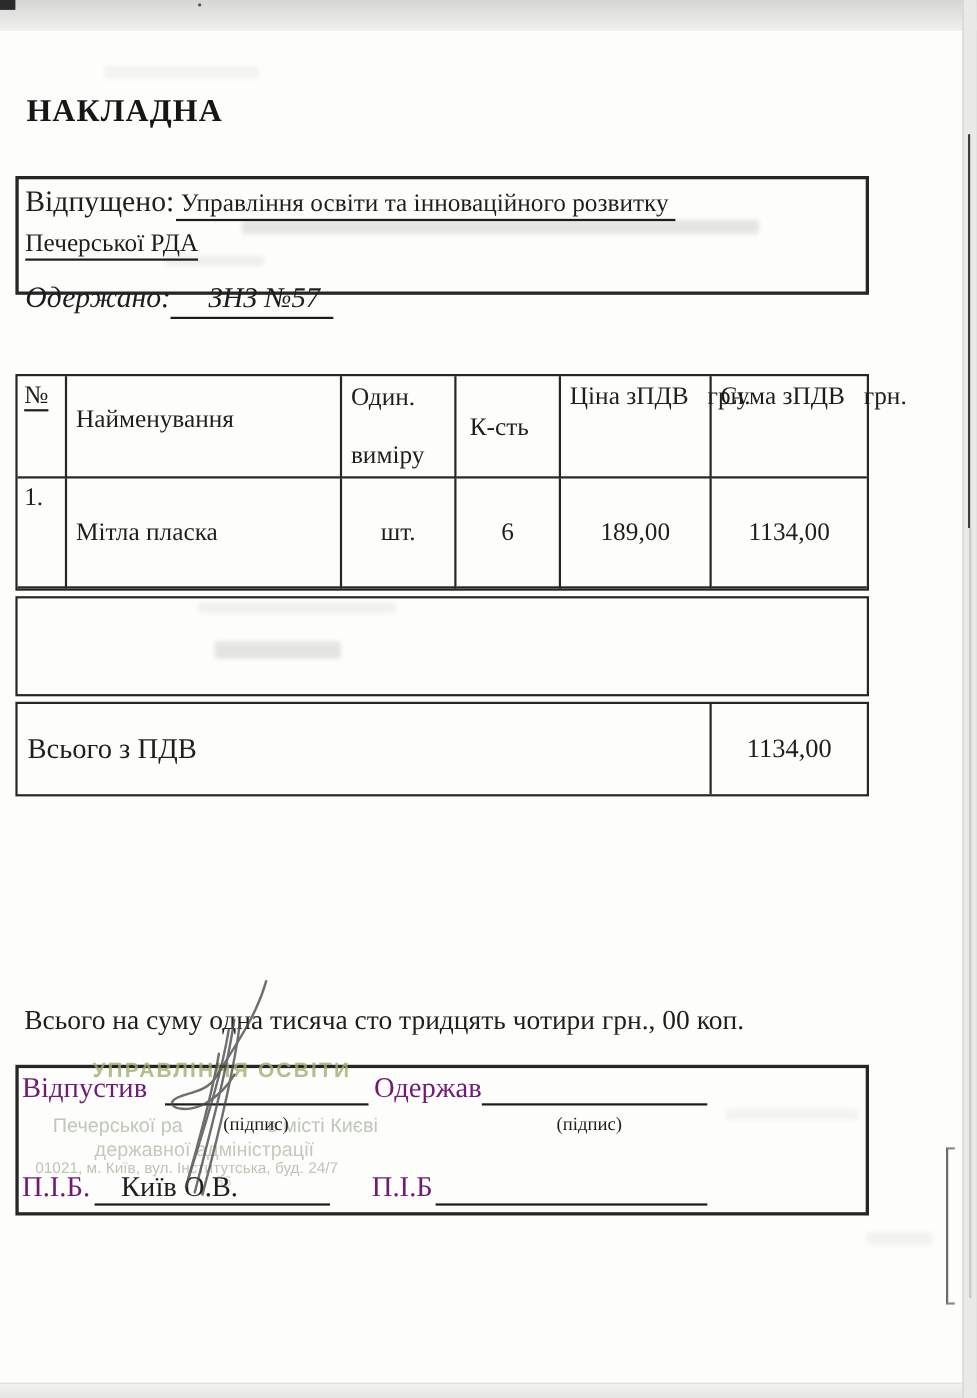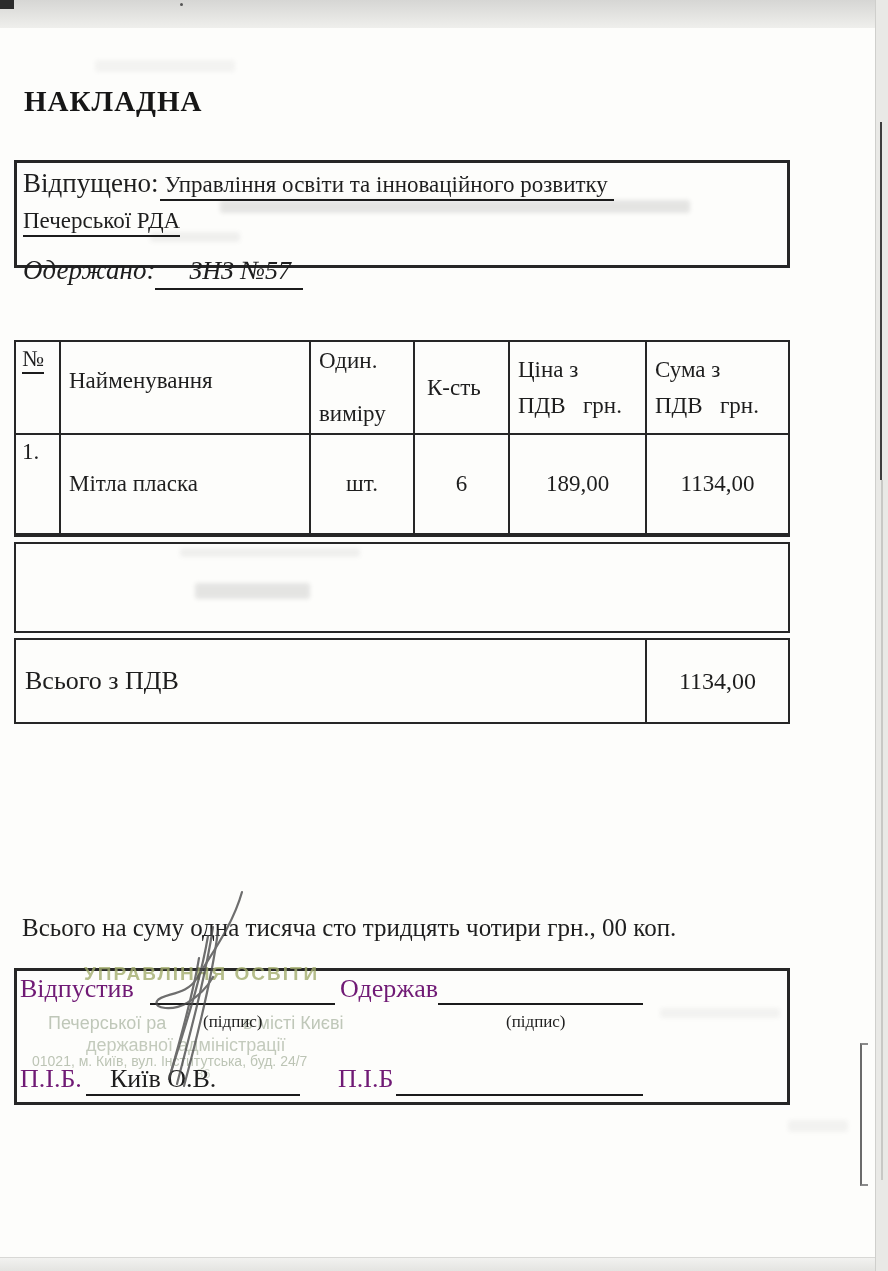--- a/index.html
+++ b/index.html
@@ -38,21 +38,21 @@
   .invoice-table { position:absolute; left:14px; top:340px; width:776px;
     display:grid; grid-template-columns:45px 250px 104px 95px 137px 141px;
     border:2px solid #262626; font-size:23px; }
   .cell { border-right:2px solid #262626; border-bottom:2px solid #262626; position:relative; }
   .cell:nth-child(6n) { border-right:none; }
   .h-num { height:93px; padding:4px 0 0 6px; }
   .h-num span { border-bottom:2px solid #1c1c1c; padding-bottom:1px; }
   .h-name { padding:26px 0 0 8px; }
   .h-unit { display:flex; flex-direction:column; justify-content:space-between; padding:6px 6px 6px 8px; }
   .h-qty { display:flex; align-items:center; padding-left:12px; }
-  .h-two { display:flex; flex-direction:column; justify-content:center; padding-left:8px; line-height:36px; white-space:pre; }
+  .h-two { display:flex; flex-direction:row; justify-content:flex-start; padding-left:8px; line-height:36px; white-space:pre; }
   .c-num { height:100px; padding:4px 0 0 6px; }
   .c-name { display:flex; align-items:center; padding-left:8px; }
   .c-center { display:flex; align-items:center; justify-content:center; }
   
   .empty-box { position:absolute; left:14px; top:542px; width:776px; height:91px; border:2px solid #262626; }
   
   .total-box { position:absolute; left:14px; top:638px; width:776px; height:86px;
     border:2px solid #262626; display:grid; grid-template-columns:631px 141px; }
   .total-label { display:flex; align-items:center; padding-left:9px; font-size:26px; border-right:2px solid #262626; }
   .total-value { display:flex; align-items:center; justify-content:center; font-size:24px; }

